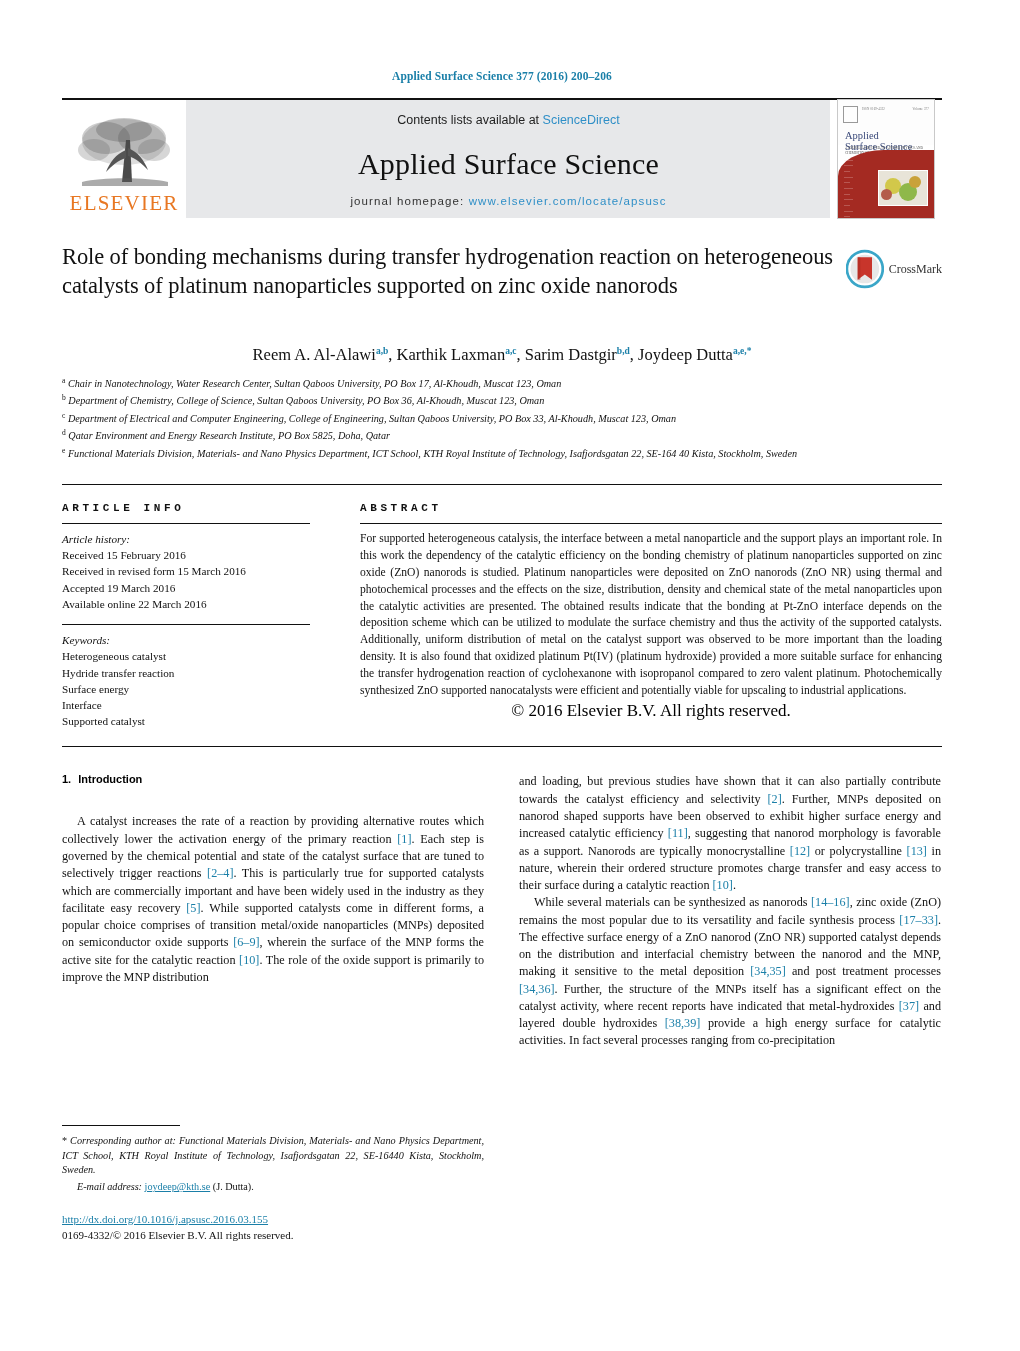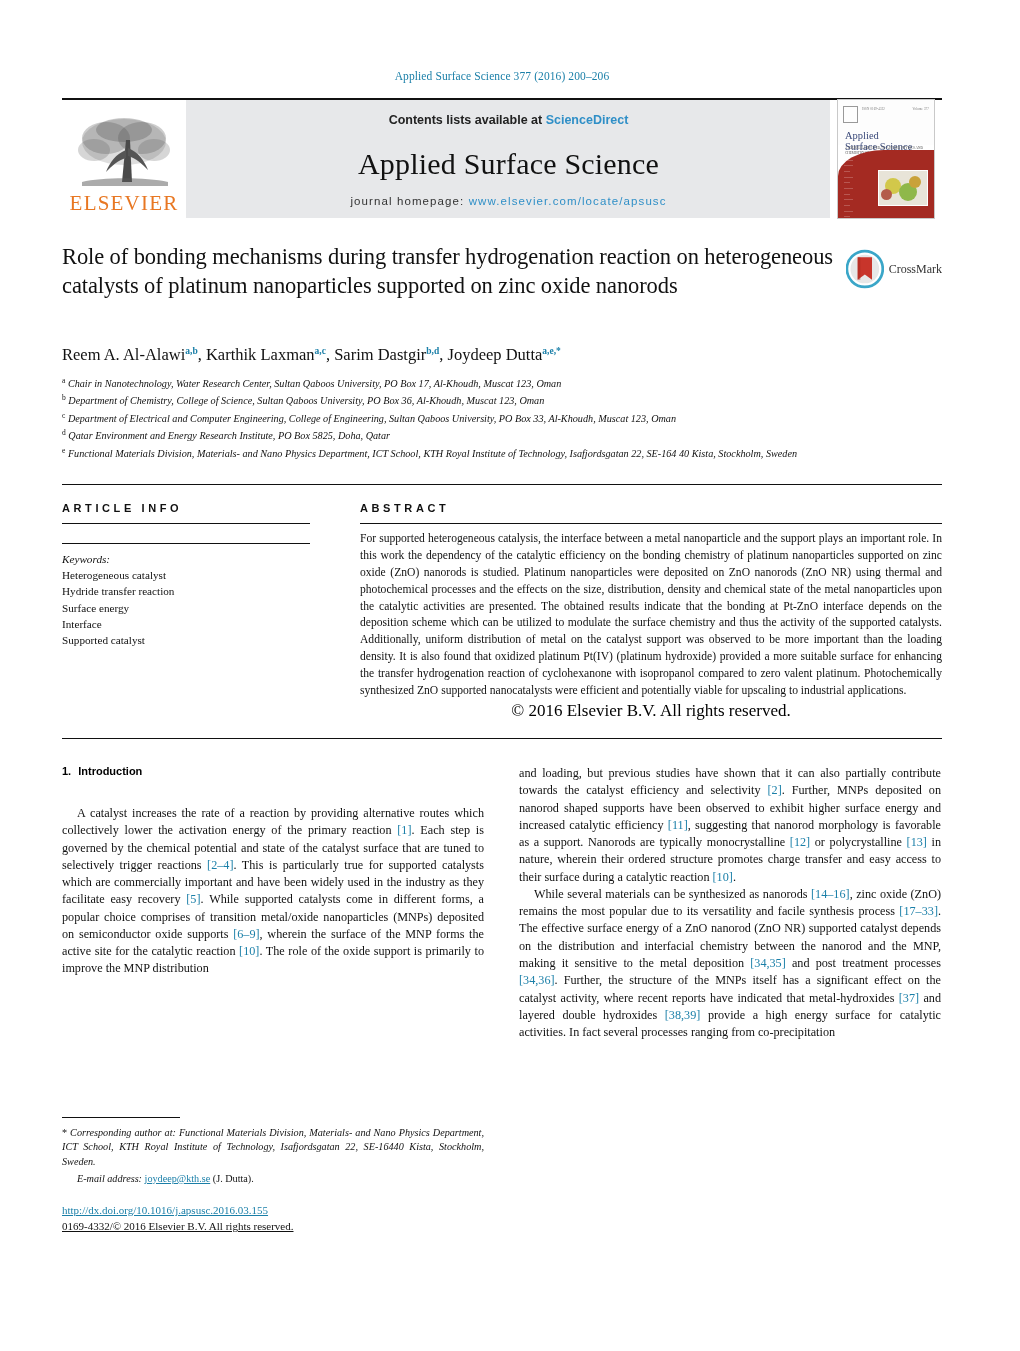--- a/index.html
+++ b/index.html
@@ -26,21 +26,21 @@
     left: 62px;
     top: 0;
     width: 880px;
   }
 
   
   .runninghead {
     text-align: center;
     color: #1a7fa8;
     font-size: 11.5px;
-    font-weight: normal;
+    font-weight: bold;
     padding-top: 70px;
     letter-spacing: 0.1px;
   }
 
   
   .masthead {
     margin-top: 16px;
     border-top: 2px solid #111;
     height: 118px;
     display: flex;
@@ -71,21 +71,20 @@
     flex-direction: column;
     align-items: center;
     justify-content: center;
     border-left: 1px solid #e7e8ea;
   }
   .contents-line {
     font-family: "Liberation Sans", sans-serif;
     font-size: 12.5px;
     color: #222;
     margin-top: 2px;
-    font-weight: bold;
   }
   .contents-line a { color: #2f8fc7; text-decoration: none; }
   .journal-name {
     font-family: "Liberation Serif", serif;
     font-size: 30px;
     margin: 20px 0 14px 0;
     color: #111;
     letter-spacing: 0.2px;
   }
   .homepage-line {
@@ -181,20 +180,21 @@
     font-family: "Liberation Serif", serif;
     font-size: 12px;
     color: #333;
   }
 
   .authors {
     margin-top: 17px;
     font-family: "Liberation Serif", serif;
     font-size: 16.5px;
     color: #111;
+    text-align: center;
   }
   .authors sup { color: #1a7fa8; font-size: 9.5px; font-weight: bold; }
 
   .affiliations {
     margin-top: 10px;
     font-family: "Liberation Serif", serif;
     font-style: italic;
     font-size: 10.2px;
     line-height: 1.47;
     color: #111;
@@ -205,21 +205,21 @@
   .rule-top { border-top: 1px solid #111; margin-top: 22px; }
   .infoabs {
     display: flex;
     margin-top: 0;
     padding-top: 17px;
   }
   .col-info { width: 248px; flex: 0 0 248px; padding-right: 24px; }
   .col-abs  { flex: 1 1 auto; padding-left: 26px; }
 
   .sec-head {
-    font-family: Liberation Sans, sans-serif;
+    font-family: Liberation Mono, monospace;
     font-size: 11px;
     font-weight: bold;
     letter-spacing: 3.6px;
     color: #111;
     margin-bottom: 9px;
   }
   .thinrule { border-top: 1.4px solid #111; margin: 0 0 7px 0; }
   .histblock, .kwblock {
     font-family: "Liberation Serif", serif;
     font-size: 11.2px;
@@ -292,21 +292,21 @@
   .fn-email { margin-top: 3px; text-indent: 15px; }
   .fn-email .mail { color: #1a7fa8; font-style: normal; }
   .fn-email .who { font-style: normal; }
   .doi-block {
     margin-top: 17px;
     font-family: "Liberation Serif", serif;
     font-size: 11px;
     line-height: 1.45;
   }
   .doi-link { color: #1a7fa8; }
-  .issn { color: #111; text-decoration: underline; }
+  .issn { color: #111; }
 </style>
 </head>
 <body>
 
 <div class="page">
   <div class="content">
 
     <div class="runninghead">Applied Surface Science 377 (2016) 200–206</div>
 
     <div class="masthead">
@@ -393,20 +393,27 @@
       <div><sup>d</sup> <span>Qatar Environment and Energy Research Institute, PO Box 5825, Doha, Qatar</span></div>
       <div><sup>e</sup> <span>Functional Materials Division, Materials- and Nano Physics Department, ICT School, KTH Royal Institute of Technology, Isafjordsgatan 22, SE-164 40 Kista, Stockholm, Sweden</span></div>
     </div>
 
     <div class="rule-top"></div>
     <div class="infoabs">
 
       <div class="col-info">
         <div class="sec-head">ARTICLE INFO</div>
         <div class="thinrule"></div>
+        <div class="histblock">
+          <div class="lbl-italic">Article history:</div>
+          <div>Received 15 February 2016</div>
+          <div>Received in revised form 15 March 2016</div>
+          <div>Accepted 19 March 2016</div>
+          <div>Available online 22 March 2016</div>
+        </div>
         <div class="kwspacer"></div>
         <div class="thinrule"></div>
         <div class="kwblock">
           <div class="lbl-italic">Keywords:</div>
           <div>Heterogeneous catalyst</div>
           <div>Hydride transfer reaction</div>
           <div>Surface energy</div>
           <div>Interface</div>
           <div>Supported catalyst</div>
         </div>

